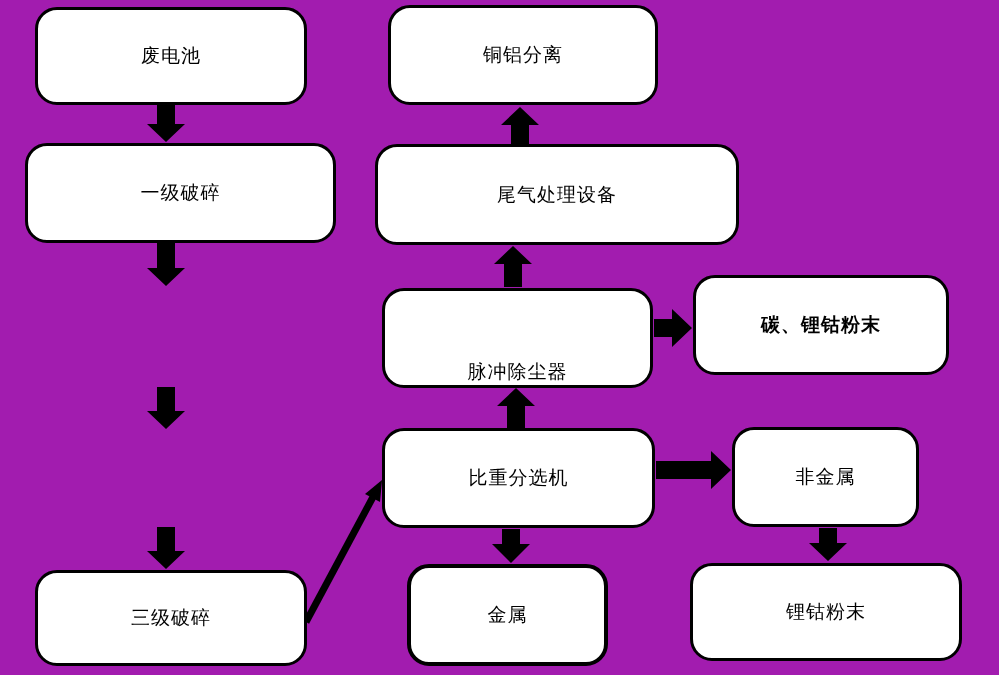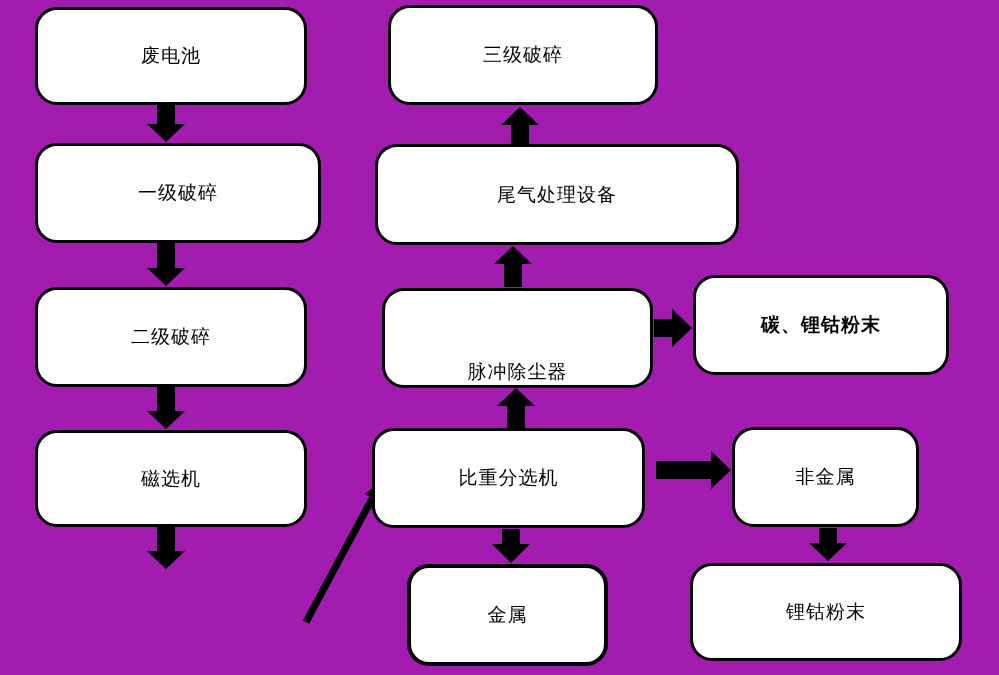--- a/index.html
+++ b/index.html
@@ -61,40 +61,37 @@
     <polygon fill="#000000" points="654,319 672,319 672,309 692,328 672,347 672,337 654,337"></polygon>
     <polygon fill="#000000" points="656,461 711,461 711,451 731,470 711,489 711,479 656,479"></polygon>
 
     <line x1="306" y1="622" x2="373" y2="497" stroke="#000000" stroke-width="7"></line>
     <polygon fill="#000000" points="382,480 380,502 365,494"></polygon>
   </svg>
 
   <div class="node" style="left:35px; top:7px; width:272px; height:98px;">
     <span class="label">废电池</span>
   </div>
-  <div class="node" style="left:35px; top:143px; width:286px; height:100px;font-family:Liberation Mono, monospace;">
+  <div class="node" style="left:25px; top:143px; width:311px; height:100px;font-family:Liberation Mono, monospace;">
     <span class="label">一级破碎</span>
   </div>
-  <div class="node" style="left:35px; top:287px; width:272px; height:100px;">
-    <span class="label">二级破碎</span>
-  </div>
-  <div class="node" style="left:35px; top:430px; width:272px; height:97px;">
-    <span class="label">磁选机</span>
+  <div class="node" style="left:35px; top:570px; width:272px; height:96px;">
+    <span class="label">三级破碎</span>
   </div>
 
   <div class="node" style="left:388px; top:5px; width:270px; height:100px;">
-    <span class="label">三级破碎</span>
+    <span class="label">铜铝分离</span>
   </div>
   <div class="node" style="left:375px; top:144px; width:364px; height:101px;">
     <span class="label">尾气处理设备</span>
   </div>
   <div class="node" style="left:382px; top:288px; width:271px; height:100px;align-items:flex-end;">
     <span class="label">脉冲除尘器</span>
   </div>
-  <div class="node" style="left:372px; top:428px; width:273px; height:100px;">
+  <div class="node" style="left:382px; top:428px; width:273px; height:100px;">
     <span class="label">比重分选机</span>
   </div>
   <div class="node" style="left:407px; top:564px; width:201px; height:102px; border-width:4px;">
     <span class="label">金属</span>
   </div>
 
   <div class="node" style="left:693px; top:275px; width:256px; height:100px;font-weight:bold;">
     <span class="label">碳、锂钴粉末</span>
   </div>
   <div class="node" style="left:732px; top:427px; width:187px; height:100px;">

